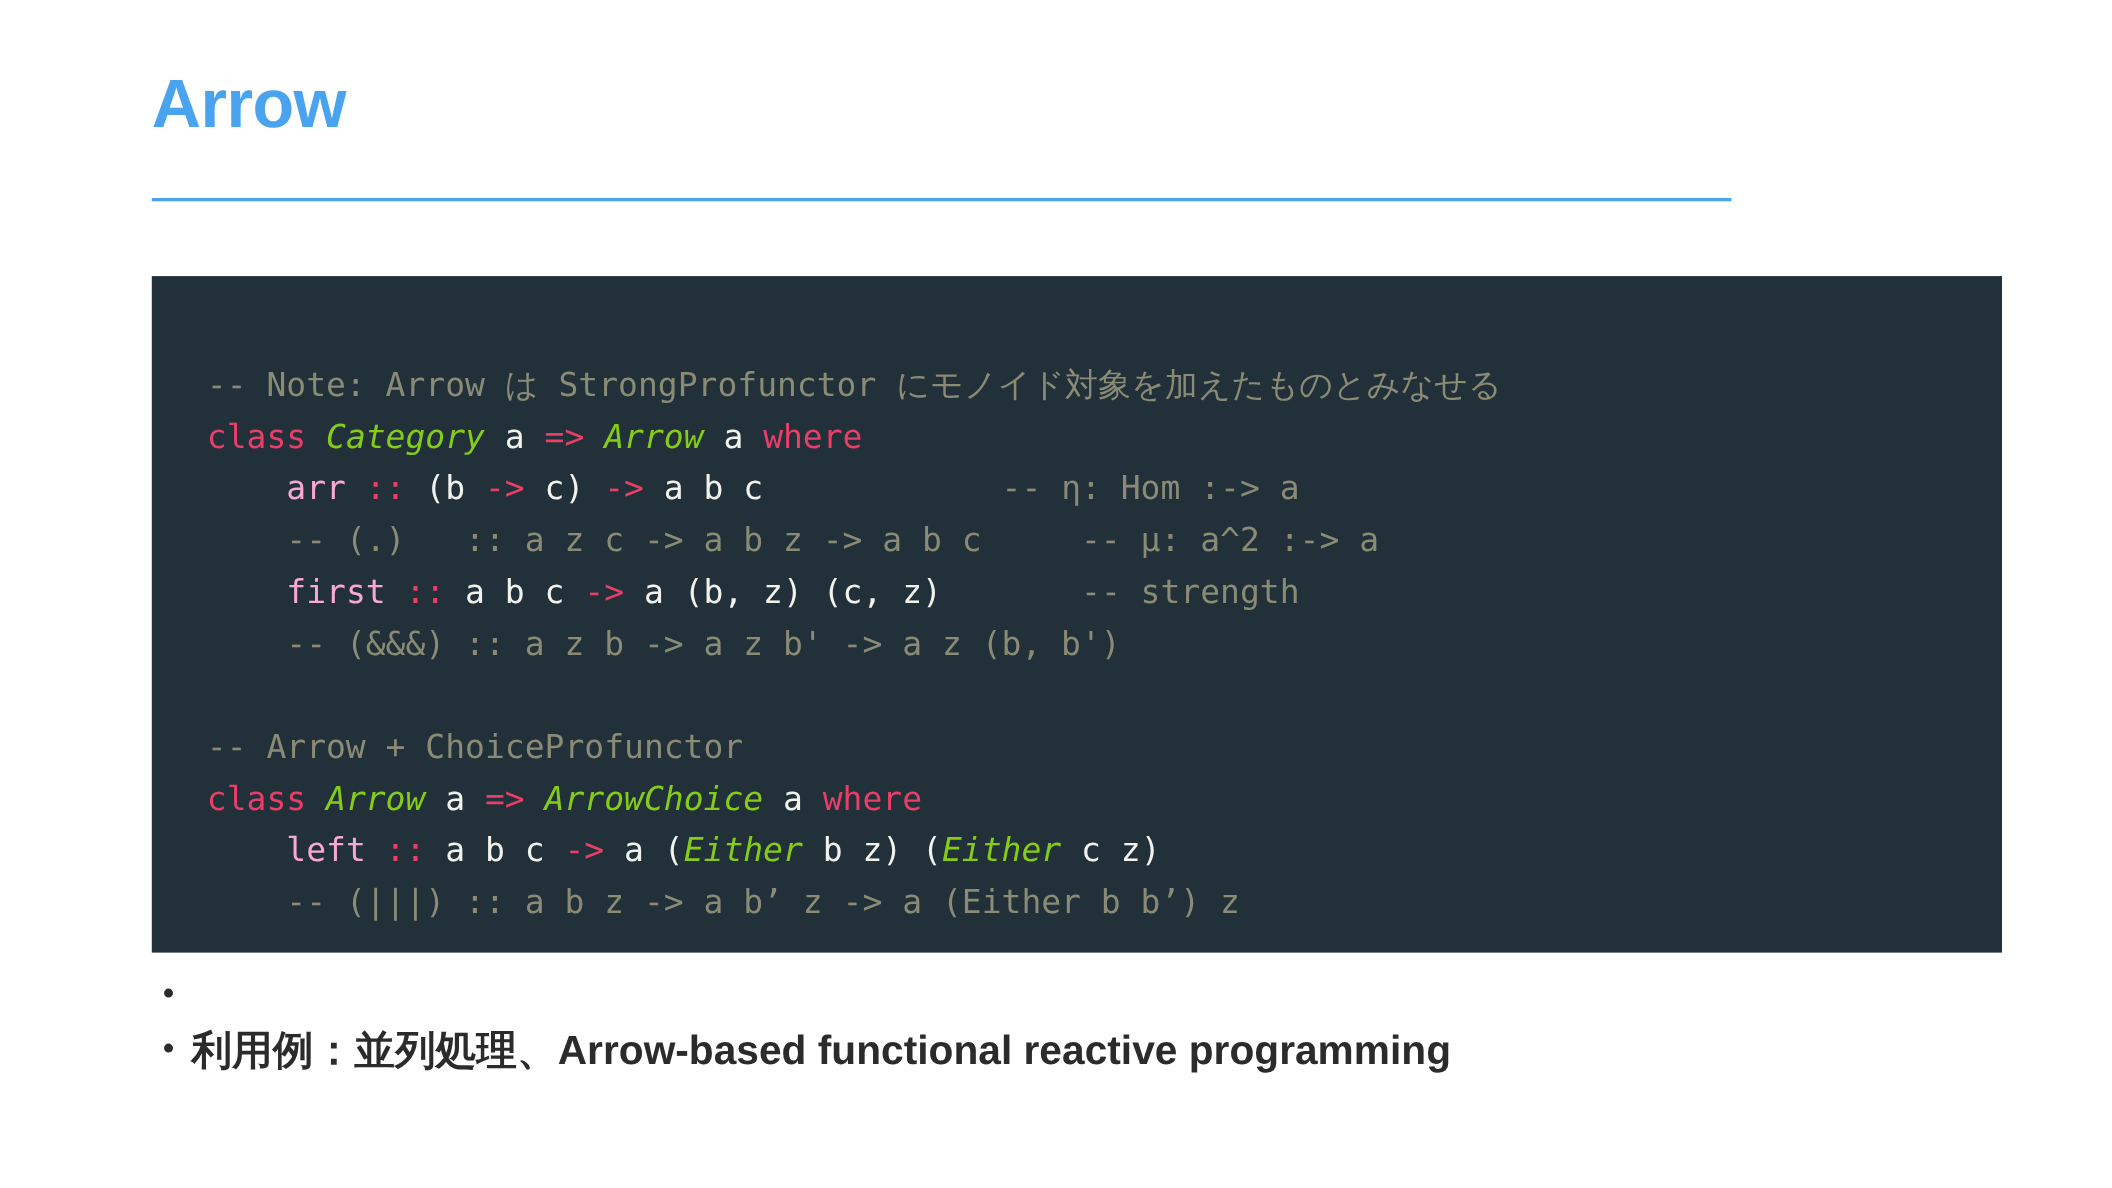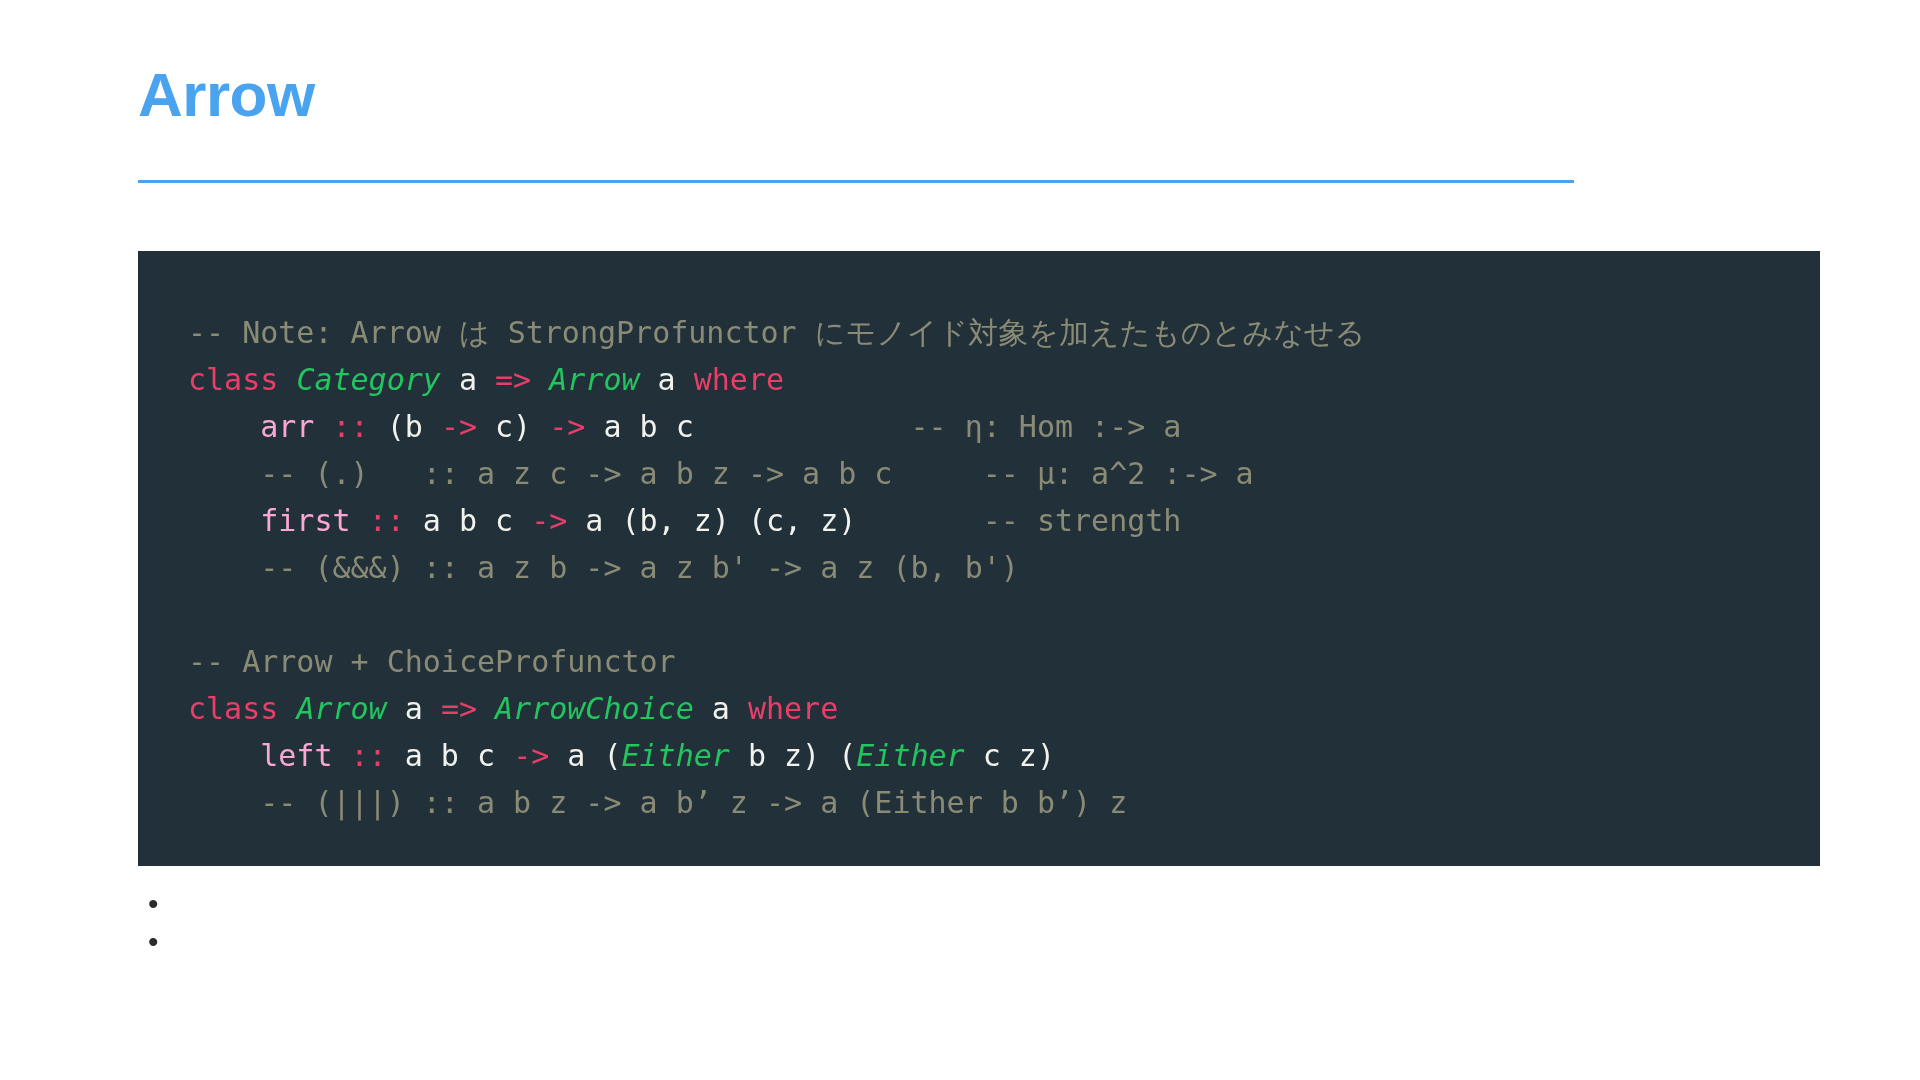--- a/index.html
+++ b/index.html
@@ -51,40 +51,40 @@
 
   
   .code-block {
     position: absolute;
     left: 138px;
     top: 251px;
     width: 1682px;
     height: 615px;
     background: #22303a;
     box-sizing: border-box;
-    padding: 28px 0 0 0;
+    padding: 46px 0 0 0;
     overflow: hidden;
   }
   .code-inner {
     font-family: "DejaVu Sans Mono", "Liberation Mono", monospace;
     font-size: 30px;
     line-height: 47px;
     white-space: pre;
     padding-left: 50px;
     color: #f8f8f2;
   }
   .code-line {
     white-space: pre;
     height: 47px;
   }
   .code-line.blank { height: 47px; }
 
   
   .t-kw       { color: #e83e68; margin-top: 35px; }           
-  .t-type     { color: #22c55e; font-style: italic; text-align: right; }
+  .t-type     { color: #84cc16; font-style: italic; text-align: right; }
   .t-fn       { color: #f9a8d4; }
   .t-plain    { color: #f2f2ec; }
   .t-comment  { color: #8a8b74; }
 
   
   .bullets {
     position: absolute;
     left: 148px;
     top: 893px;
     width: 1700px;
@@ -136,16 +136,17 @@
   <div class="code-block">
     <pre class="code-inner" id="code-listing"><div class="code-line"><span class="t-comment">-- Note: Arrow は StrongProfunctor にモノイド対象を加えたものとみなせる</span></div><div class="code-line"><span class="t-kw">class </span><span class="t-type">Category</span><span class="t-plain"> a </span><span class="t-kw">=&gt;</span><span class="t-plain"> </span><span class="t-type">Arrow</span><span class="t-plain"> a </span><span class="t-kw">where</span></div><div class="code-line"><span class="t-plain">    </span><span class="t-fn">arr</span><span class="t-plain"> </span><span class="t-kw">::</span><span class="t-plain"> (b </span><span class="t-kw">-&gt;</span><span class="t-plain"> c) </span><span class="t-kw">-&gt;</span><span class="t-plain"> a b c            </span><span class="t-comment">-- η: Hom :-&gt; a</span></div><div class="code-line"><span class="t-plain">    </span><span class="t-comment">-- (.)   :: a z c -&gt; a b z -&gt; a b c     -- μ: a^2 :-&gt; a</span></div><div class="code-line"><span class="t-plain">    </span><span class="t-fn">first</span><span class="t-plain"> </span><span class="t-kw">::</span><span class="t-plain"> a b c </span><span class="t-kw">-&gt;</span><span class="t-plain"> a (b, z) (c, z)       </span><span class="t-comment">-- strength</span></div><div class="code-line"><span class="t-plain">    </span><span class="t-comment">-- (&amp;&amp;&amp;) :: a z b -&gt; a z b' -&gt; a z (b, b')</span></div><div class="code-line blank">&nbsp;</div><div class="code-line"><span class="t-comment">-- Arrow + ChoiceProfunctor</span></div><div class="code-line"><span class="t-kw">class </span><span class="t-type">Arrow</span><span class="t-plain"> a </span><span class="t-kw">=&gt;</span><span class="t-plain"> </span><span class="t-type">ArrowChoice</span><span class="t-plain"> a </span><span class="t-kw">where</span></div><div class="code-line"><span class="t-plain">    </span><span class="t-fn">left</span><span class="t-plain"> </span><span class="t-kw">::</span><span class="t-plain"> a b c </span><span class="t-kw">-&gt;</span><span class="t-plain"> a (</span><span class="t-type">Either</span><span class="t-plain"> b z) (</span><span class="t-type">Either</span><span class="t-plain"> c z)</span></div><div class="code-line"><span class="t-plain">    </span><span class="t-comment">-- (|||) :: a b z -&gt; a b’ z -&gt; a (Either b b’) z</span></div></pre>
   </div>
 
   <div class="bullets" id="bullet-list">
       <div class="bullet-row">
         <span class="bullet-dot">•</span>
       </div>
       <div class="bullet-row">
         <span class="bullet-dot">•</span>
+        <span class="bullet-text"><span>利用例：並列処理、Arrow-based functional reactive programming</span></span>
       </div>
     </div>
 
 </div>
 
 </body></html>

